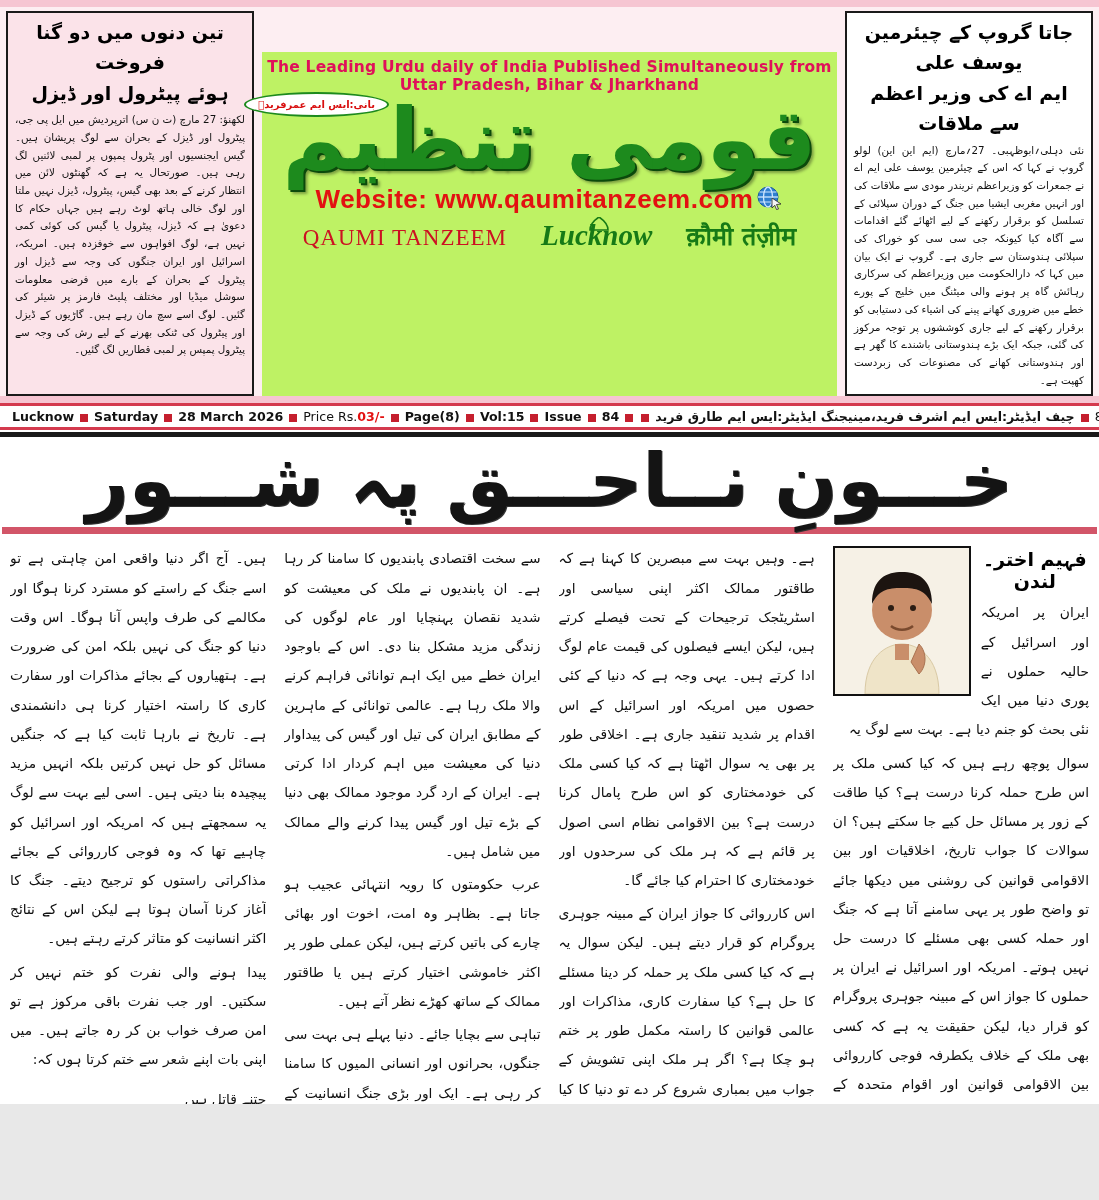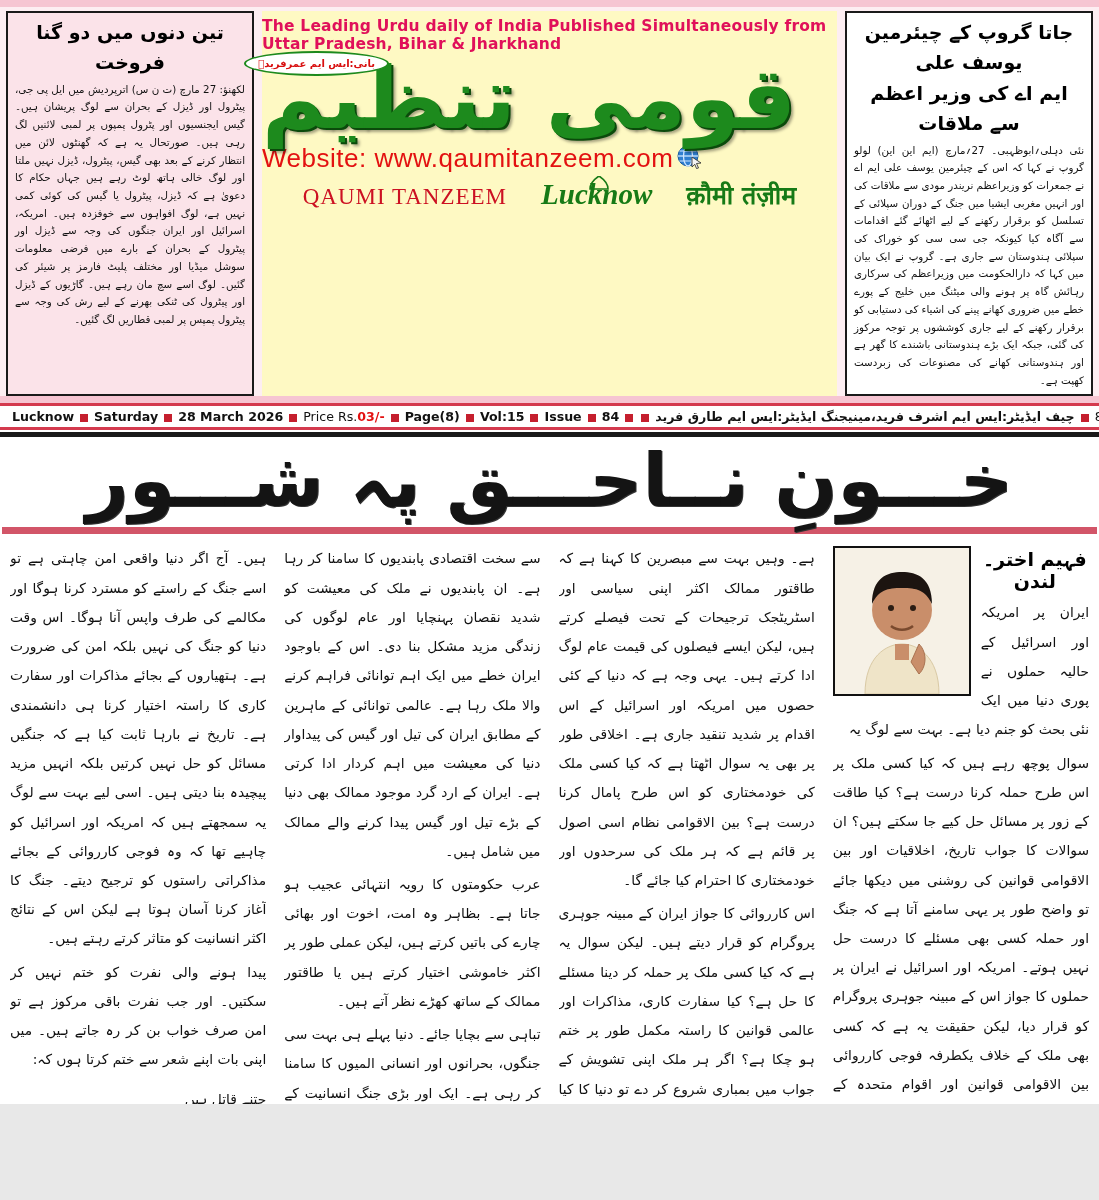--- a/index.html
+++ b/index.html
@@ -9,29 +9,29 @@
   .pink-strip{height:7px;background:#f6c5d2;}
   
   .top-section{display:flex;align-items:stretch;padding:4px 6px 0 6px;gap:8px;background:#fdeef2;}
   .news-box{width:248px;border:2px solid #1a1a1a;padding:4px 7px 5px 7px;box-sizing:border-box;
             direction:rtl;flex:0 0 auto;}
   .box-left{background:#fbe3e9;}
   .box-right{background:#ffffff;}
   .box-headline{font-weight:bold;font-size:19px;line-height:1.6;text-align:center;color:#000;}
   .box-body p{margin:3px 0 0 0;font-size:10.3px;line-height:1.72;text-align:justify;}
   
-  .masthead{flex:1 1 auto;background:#fef9c3;position:relative;text-align:left;padding-top:6px;}
+  .masthead{flex:1 1 auto;background:#bef264;position:relative;text-align:center;padding-top:6px;margin-top:41px;}
   .tagline{color:#e0105a;font-weight:bold;font-size:15.5px;letter-spacing:.2px;}
   .logo-wrap{position:relative;margin-top:2px;}
   .logo-urdu{direction:rtl;font-size:86px;line-height:1.0;font-weight:bold;color:#1d8a1d;
              text-shadow:2px 2px 0 #0b4a0b,4px 4px 3px rgba(0,0,0,.35);letter-spacing:2px;}
   .founder-badge{position:absolute;top:-4px;right:448px;border:2px solid #1d8a1d;border-radius:50%;
                  padding:5px 12px;color:#d80f0f;font-size:10px;font-weight:bold;direction:rtl;
                  background:#fff;white-space:nowrap;}
-  .website-row{margin-top:2px;font-size:26px;font-weight:normal;color:#e31111;
+  .website-row{margin-top:2px;font-size:26px;font-weight:bold;color:#e31111;
                font-family:"Liberation Sans",sans-serif;letter-spacing:.5px;}
   .globe{display:inline-block;vertical-align:middle;margin-left:4px;}
   .subtitle-row{display:flex;justify-content:center;align-items:baseline;gap:34px;margin-top:1px;}
   .name-en{color:#cc1122;font-family:"Liberation Serif",serif;font-size:23px;letter-spacing:1px;}
   .city-en{color:#167a16;font-family:"Liberation Serif",serif;font-style:italic;font-weight:bold;
            font-size:29px;position:relative;}
   .city-en .dome{position:absolute;top:-14px;left:42%;}
   .name-hi{color:#167a16;font-weight:bold;font-size:25px;}
   
   .info-bar{border-top:3px solid #d43a4e;border-bottom:3px solid #d43a4e;background:#fff;
@@ -66,20 +66,21 @@
 
 <div class="page">
 
   <div class="pink-strip"></div>
 
   <div class="top-section">
 
     <div class="news-box box-left">
       <div class="box-headline">
         <div>تین دنوں میں دو گنا فروخت</div>
+        <div>ہوئے پیٹرول اور ڈیزل</div>
       </div>
       <div class="box-body">
           <p>لکھنؤ: 27 مارچ (ت ن س) اترپردیش میں ایل پی جی، پیٹرول اور ڈیزل کے بحران سے لوگ پریشان ہیں۔ گیس ایجنسیوں اور پٹرول پمپوں پر لمبی لائنیں لگ رہی ہیں۔ صورتحال یہ ہے کہ گھنٹوں لائن میں انتظار کرنے کے بعد بھی گیس، پیٹرول، ڈیزل نہیں ملتا اور لوگ خالی ہاتھ لوٹ رہے ہیں جہاں حکام کا دعویٰ ہے کہ ڈیزل، پیٹرول یا گیس کی کوئی کمی نہیں ہے، لوگ افواہوں سے خوفزدہ ہیں۔ امریکہ، اسرائیل اور ایران جنگوں کی وجہ سے ڈیزل اور پیٹرول کے بحران کے بارے میں فرضی معلومات سوشل میڈیا اور مختلف پلیٹ فارمز پر شیئر کی گئیں۔ لوگ اسے سچ مان رہے ہیں۔ گاڑیوں کے ڈیزل اور پیٹرول کی ٹنکی بھرنے کے لیے رش کی وجہ سے پیٹرول پمپس پر لمبی قطاریں لگ گئیں۔</p>
         </div>
     </div>
 
     <div class="masthead">
       <div class="tagline">The Leading Urdu daily of India Published Simultaneously from Uttar Pradesh, Bihar  &amp; Jharkhand</div>
       <div class="logo-wrap">
         <div class="logo-urdu">قومی تنظیم</div>

